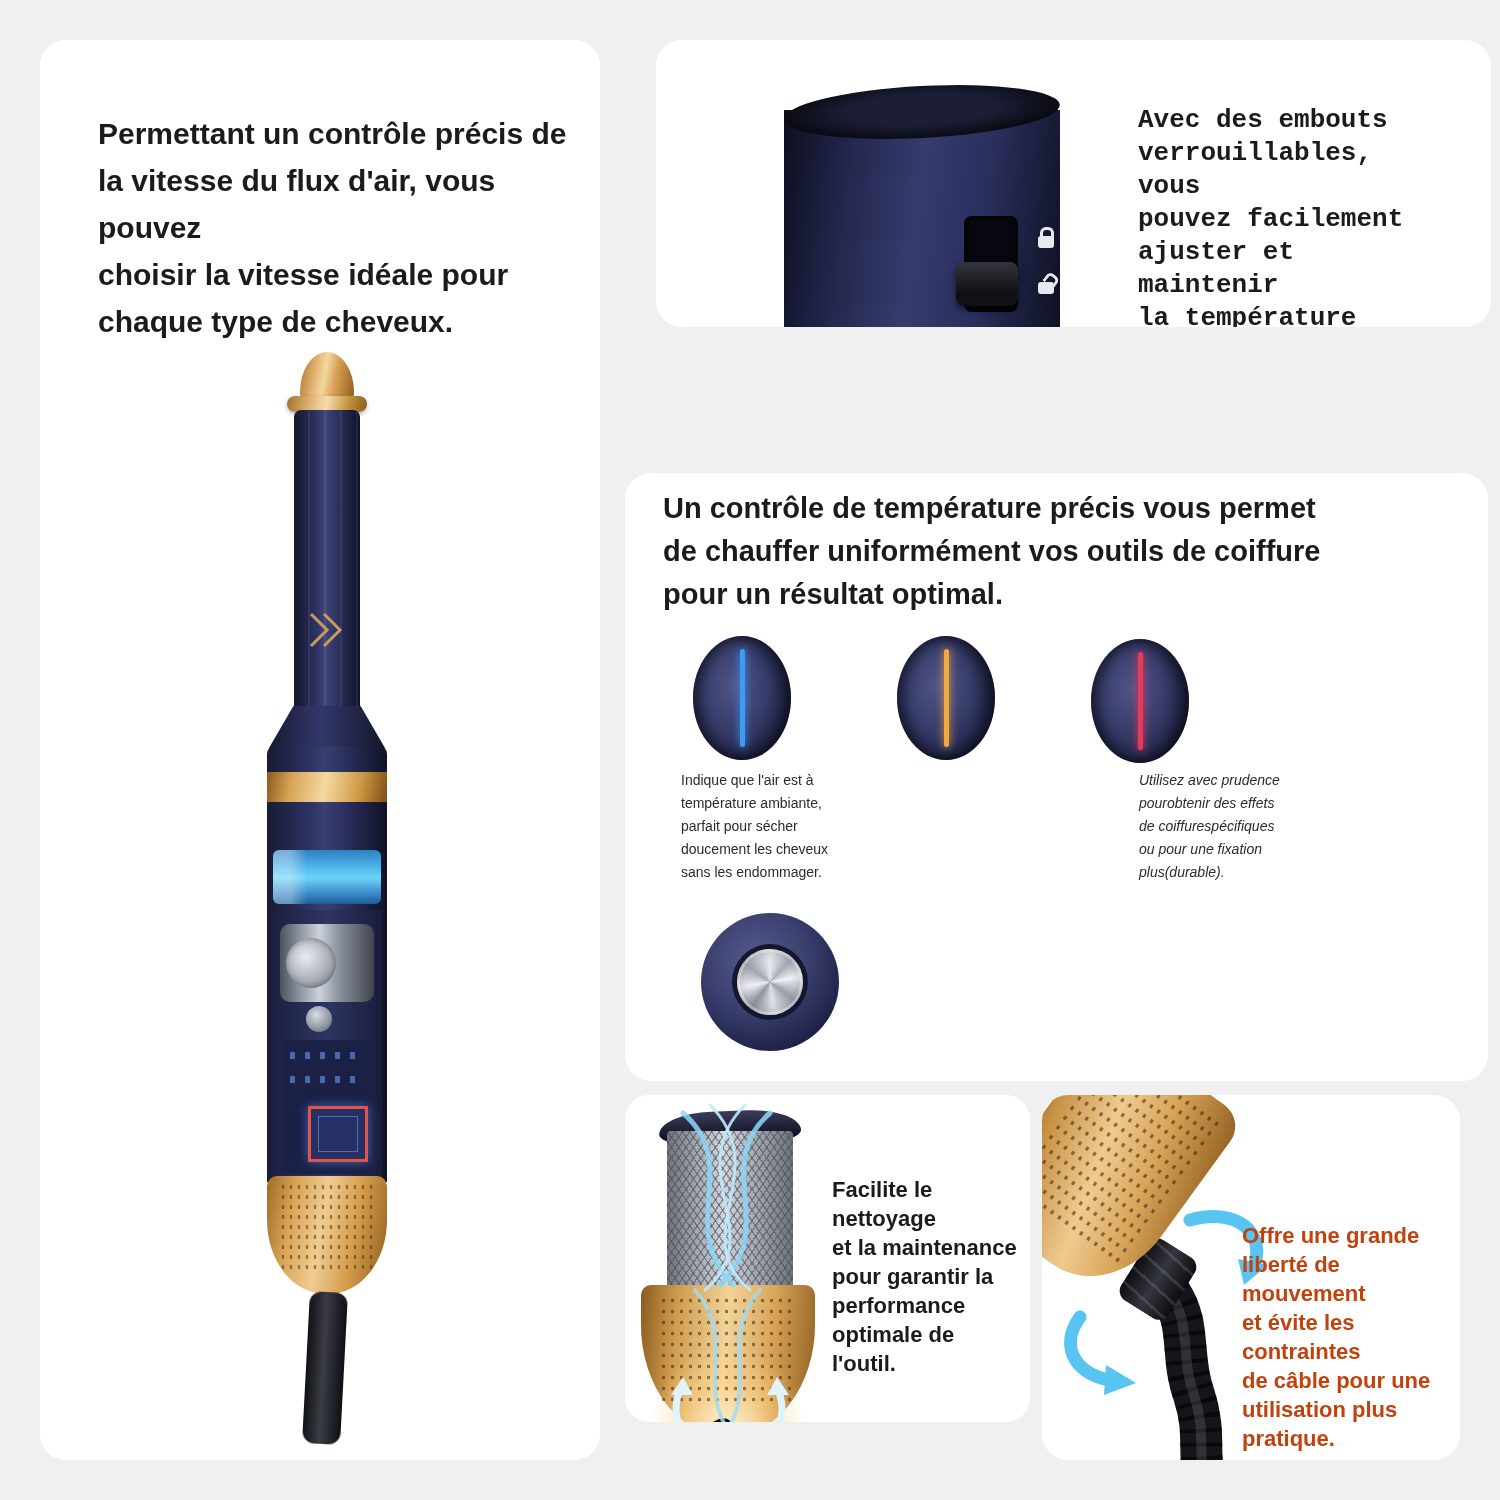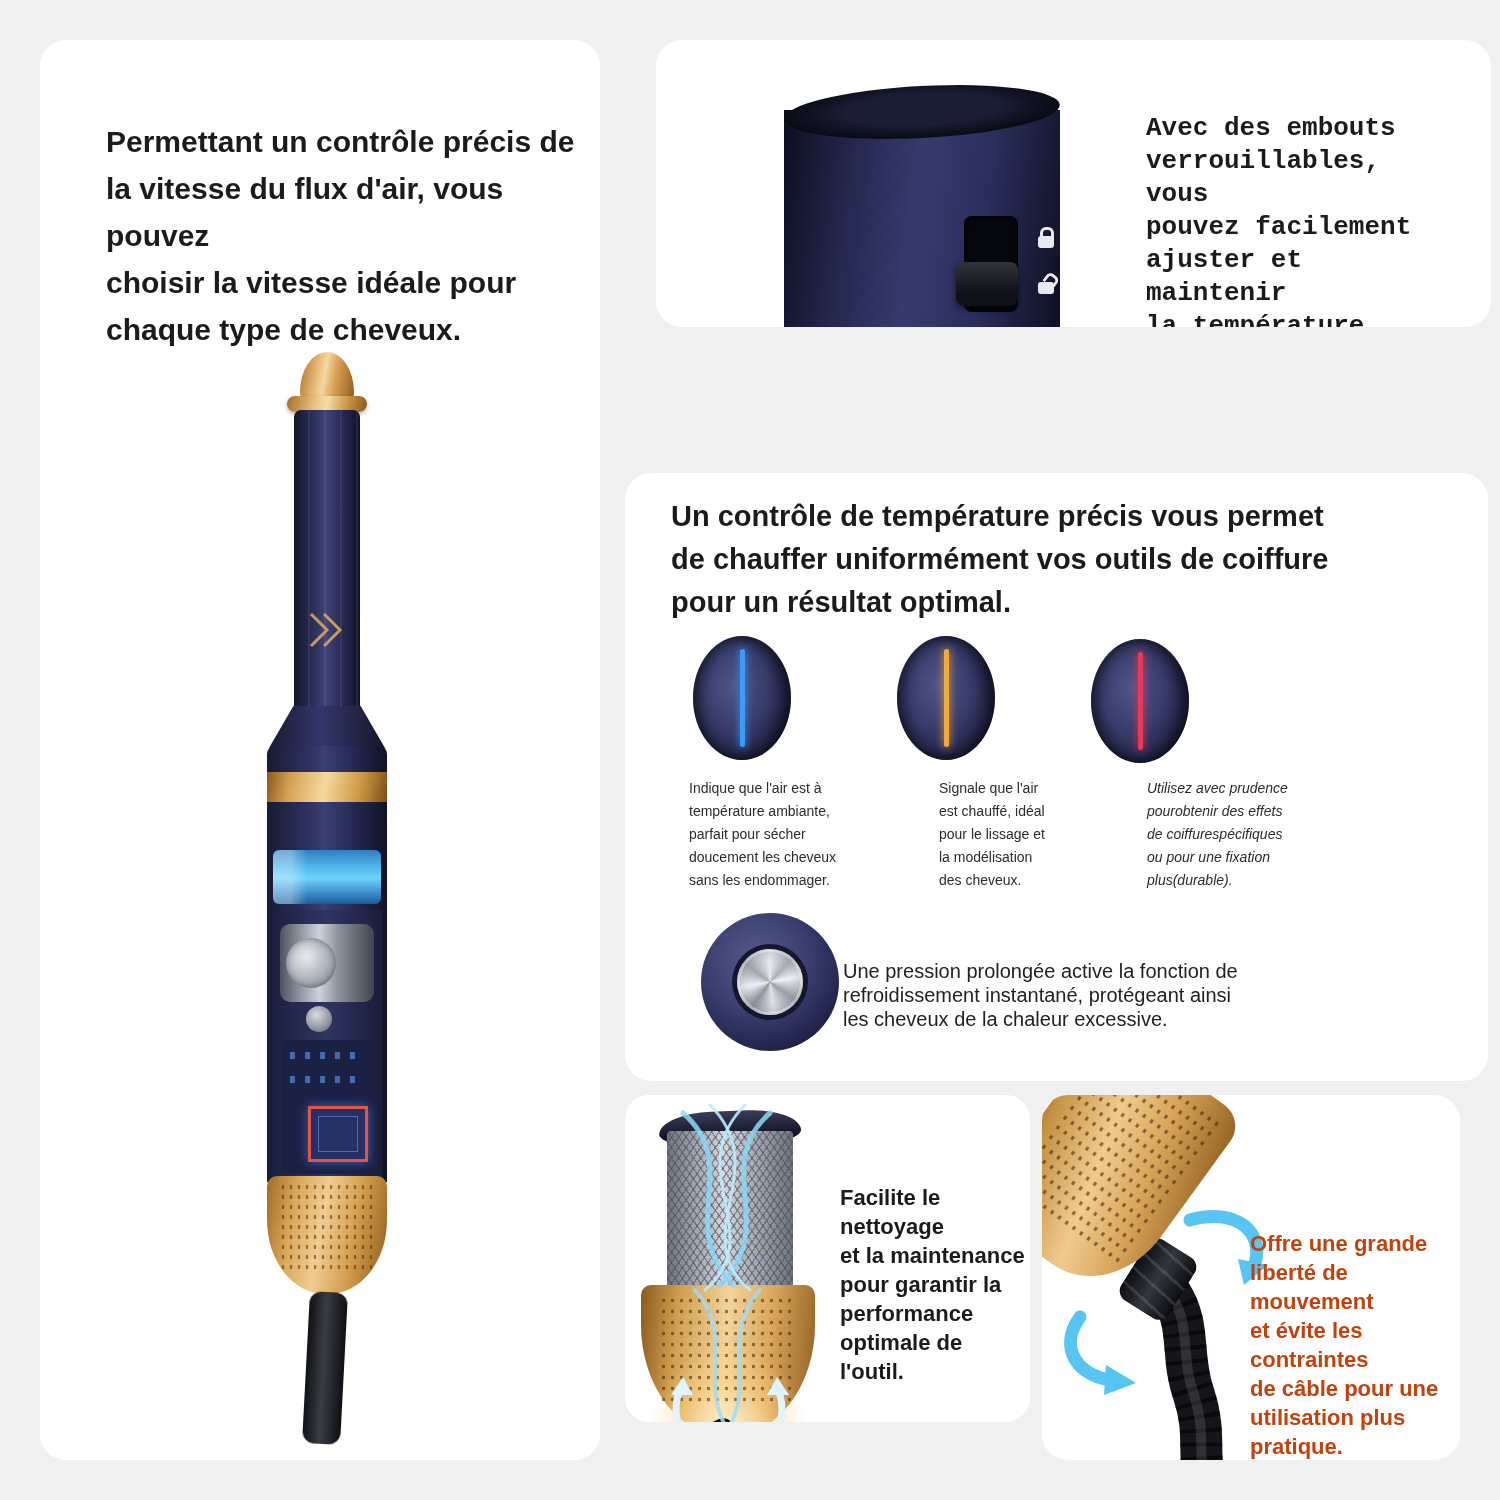--- a/index.html
+++ b/index.html
@@ -9,21 +9,21 @@
     font-family:"Liberation Sans", sans-serif;
     color:#1a1a1a;
   }
   .card{position:absolute;background:#fff;border-radius:26px;}
   .card-a{left:40px;top:40px;width:560px;height:1420px;overflow:hidden;}
   .card-b{left:656px;top:40px;width:835px;height:287px;overflow:hidden;font-family:Liberation Mono, monospace;}
   .card-c{left:625px;top:473px;width:835px;height:608px;overflow:hidden;padding-left:28px;}
   .card-d{left:625px;top:1095px;width:405px;height:327px;overflow:hidden;border-radius:24px;}
   .card-e{left:1042px;top:1095px;width:418px;height:365px;overflow:hidden;}
 
-  .pre{white-space:pre-line;margin:8px;}
+  .pre{white-space:pre-line;margin:0;}
 
   
   .para-a{position:absolute;left:58px;top:70px;width:480px;font-size:30px;line-height:47px;font-weight:600;color:#1b1b1b;}
   .text-b{position:absolute;left:482px;top:64px;width:310px;font-size:26px;line-height:33px;font-weight:700;color:#1b1b1b;}
   .heading-c{position:absolute;left:38px;top:14px;width:720px;font-size:29px;line-height:43px;font-weight:700;color:#1b1b1b;}
   .cap{position:absolute;font-size:14px;line-height:23px;font-weight:400;color:#2b2b2b;}
   .cap-1{left:56px;top:296px;width:225px;}
   .cap-2{left:306px;top:296px;width:200px;}
   .cap-3{left:514px;top:296px;width:235px;font-style:italic;}
   .cool-text{position:absolute;left:210px;top:478px;width:480px;font-size:20px;line-height:24px;color:#222;}
@@ -214,37 +214,29 @@
   </div>
   <div class="ind-circle ind-c3">
     <span class="ind-line" style="background: rgb(232, 57, 92); box-shadow: rgb(232, 57, 92) 0px 0px 9px;"></span>
   </div>
 
   <p class="cap cap-1 pre">Indique que l'air est à
 température ambiante,
 parfait pour sécher
 doucement les cheveux
 sans les endommager.</p>
-  <p class="cap cap-2 pre">Signale que l'air
-est chauffé, idéal
-pour le lissage et
-la modélisation
-des cheveux.</p>
   <p class="cap cap-3 pre">Utilisez avec prudence
 pourobtenir des effets
 de coiffurespécifiques
 ou pour une fixation
 plus(durable).</p>
 
   <div class="cool-circle">
     <div class="cool-button"></div>
   </div>
-  <p class="cool-text pre">Une pression prolongée active la fonction de
-refroidissement instantané, protégeant ainsi
-les cheveux de la chaleur excessive.</p>
 </section>
 
 <section class="card card-d">
   <div>
     <div class="fd-cap"></div>
     <div class="fd-mesh"></div>
     <div class="fd-gold"></div>
     <div class="fd-cable"></div>
     <svg class="fd-air" width="405" height="365" viewBox="0 0 405 365">
       <path d="M58,18 C118,70 50,130 108,190" fill="none" stroke="#8ed7f8" stroke-width="5" stroke-linecap="round" opacity="0.85"></path>

